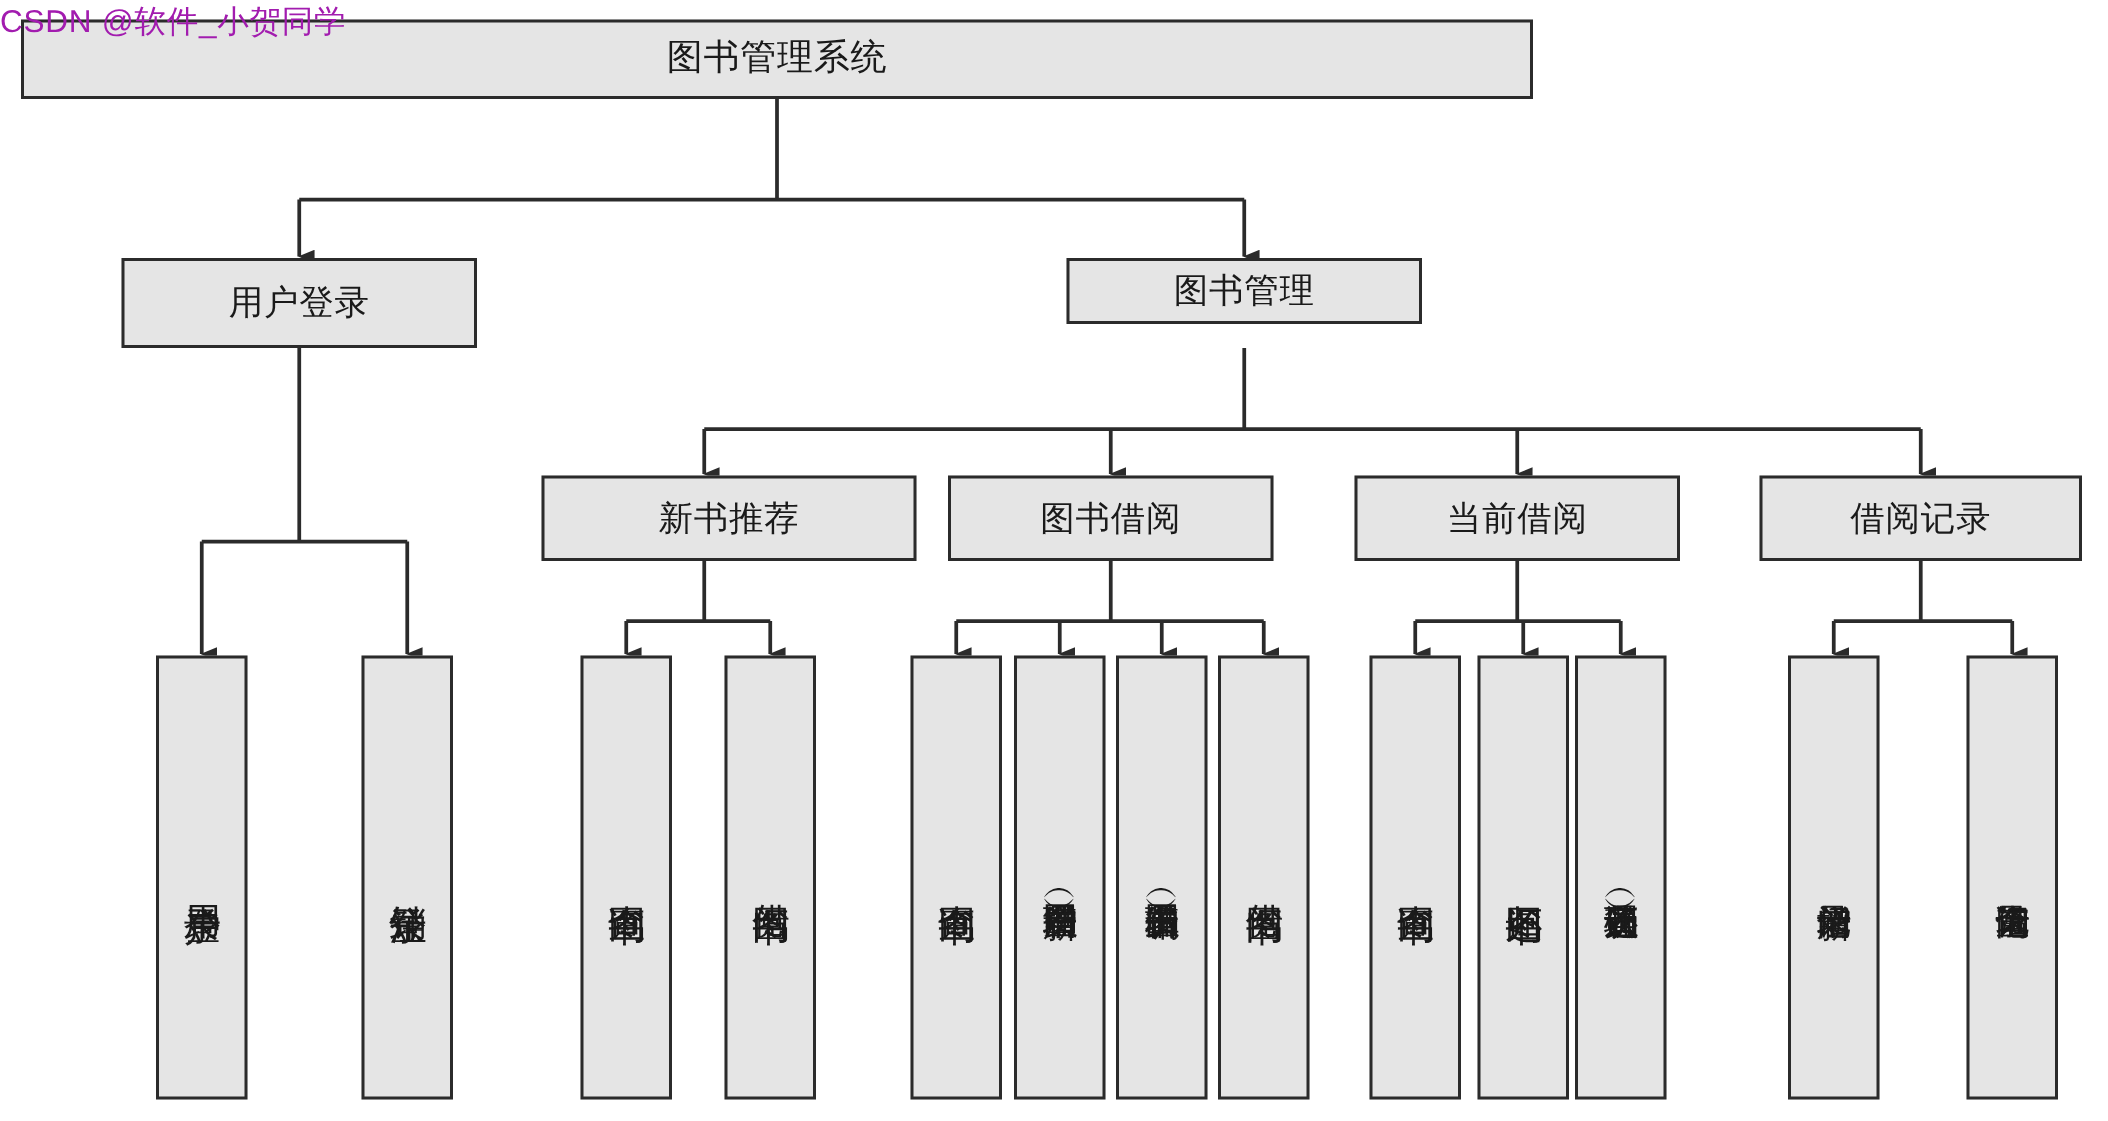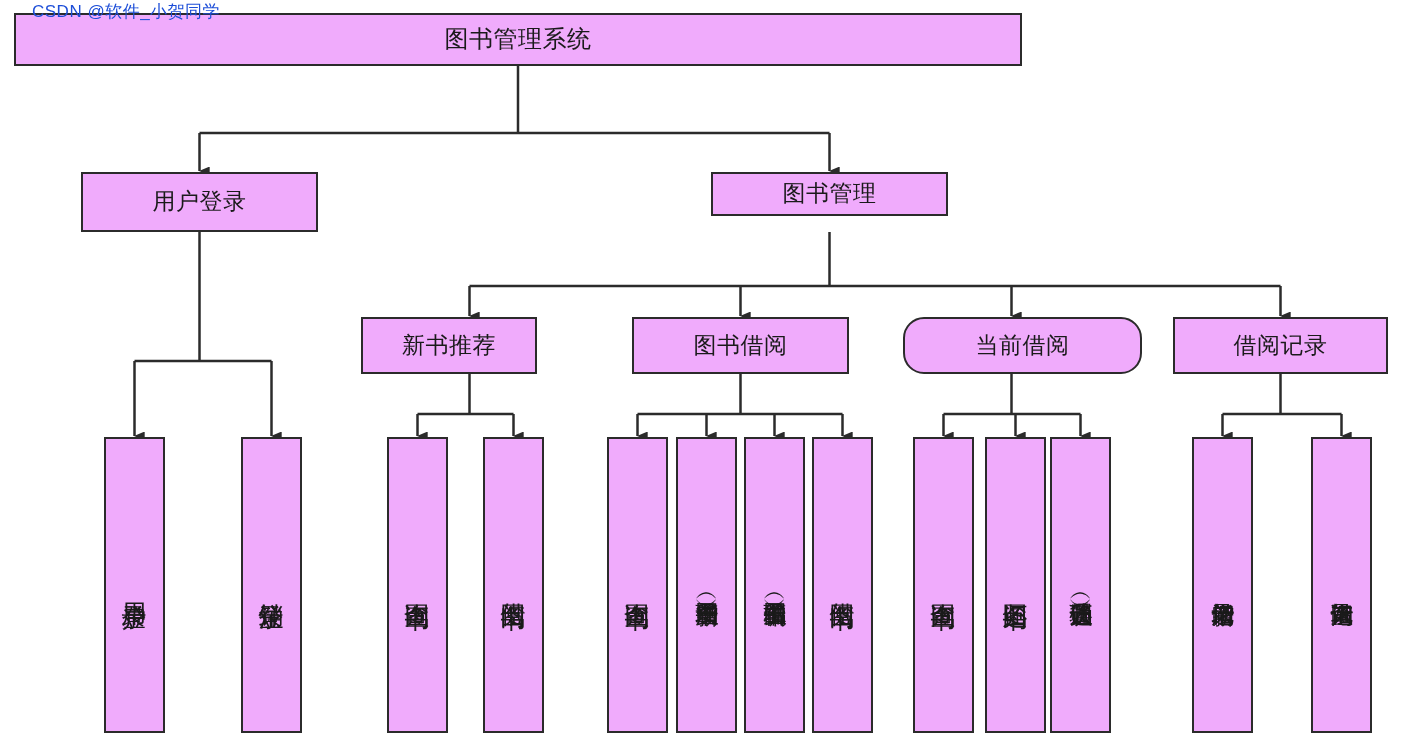--- a/index.html
+++ b/index.html
@@ -23,21 +23,21 @@
     position: absolute;
     left: 0;
     top: 0;
     width: 1405px;
     height: 747px;
   }
   .node-box {
     position: absolute;
     box-sizing: border-box;
     border: 2.5px solid #2b2b2b;
-    background: #f0abfc;
+    background: #e5e5e5;
     display: flex;
     align-items: center;
     justify-content: center;
     color: #1a1a1a;
   }
   .node-label {
     display: block;
     text-align: center;
     line-height: 1.18;
     white-space: nowrap;
@@ -61,26 +61,25 @@
     line-height: 1.12;
     letter-spacing: 1px;
     white-space: nowrap;
   }
   .node-v.tight .node-label {
     font-size: 24px;
     letter-spacing: 0px;
   }
   .watermark {
     position: absolute;
-    color: #1d4ed8;
-    font-size: 17px;
+    color: #a21caf;
+    font-size: 21px;
     white-space: nowrap;
     letter-spacing: 0.5px;
     user-select: none;
-    margin-left: 32px;
   }
 </style>
 </head>
 <body>
 
 <div id="diagram-root">
 
   <svg class="tree-svg" viewBox="0 0 1405 747" xmlns="http://www.w3.org/2000/svg">
     <defs>
       <marker id="arrowhead" markerWidth="9" markerHeight="11" refX="4.5" refY="10.2" orient="auto" markerUnits="userSpaceOnUse">
@@ -127,27 +126,27 @@
   <div id="boxes-layer">
       <div class="node-box node-root node-h" style="left: 14px; top: 13px; width: 1008px; height: 53px;">
         <span class="node-label">图书管理系统</span>
       </div>
       <div class="node-box node-h" style="left: 81px; top: 172px; width: 237px; height: 60px;">
         <span class="node-label">用户登录</span>
       </div>
       <div class="node-box node-h" style="left: 711px; top: 172px; width: 237px; height: 44px;">
         <span class="node-label">图书管理</span>
       </div>
-      <div class="node-box node-h" style="left: 361px; top: 317px; width: 176px; height: 57px;">
+      <div class="node-box node-h" style="left: 361px; top: 317px; width: 250px; height: 57px;">
         <span class="node-label">新书推荐</span>
       </div>
       <div class="node-box node-h" style="left: 632px; top: 317px; width: 217px; height: 57px; justify-content: center;">
         <span class="node-label">图书借阅</span>
       </div>
-      <div class="node-box node-h" style="left: 903px; top: 317px; width: 239px; height: 57px; border-radius: 21px;">
+      <div class="node-box node-h" style="left: 903px; top: 317px; width: 217px; height: 57px;">
         <span class="node-label">当前借阅</span>
       </div>
       <div class="node-box node-h" style="left: 1173px; top: 317px; width: 215px; height: 57px;">
         <span class="node-label">借阅记录</span>
       </div>
       <div class="node-box node-v" style="left: 104px; top: 437px; width: 61px; height: 296px;">
         <span class="node-label">用户登录</span>
       </div>
       <div class="node-box node-v" style="left: 241px; top: 437px; width: 61px; height: 296px;">
         <span class="node-label">注销登录</span>

